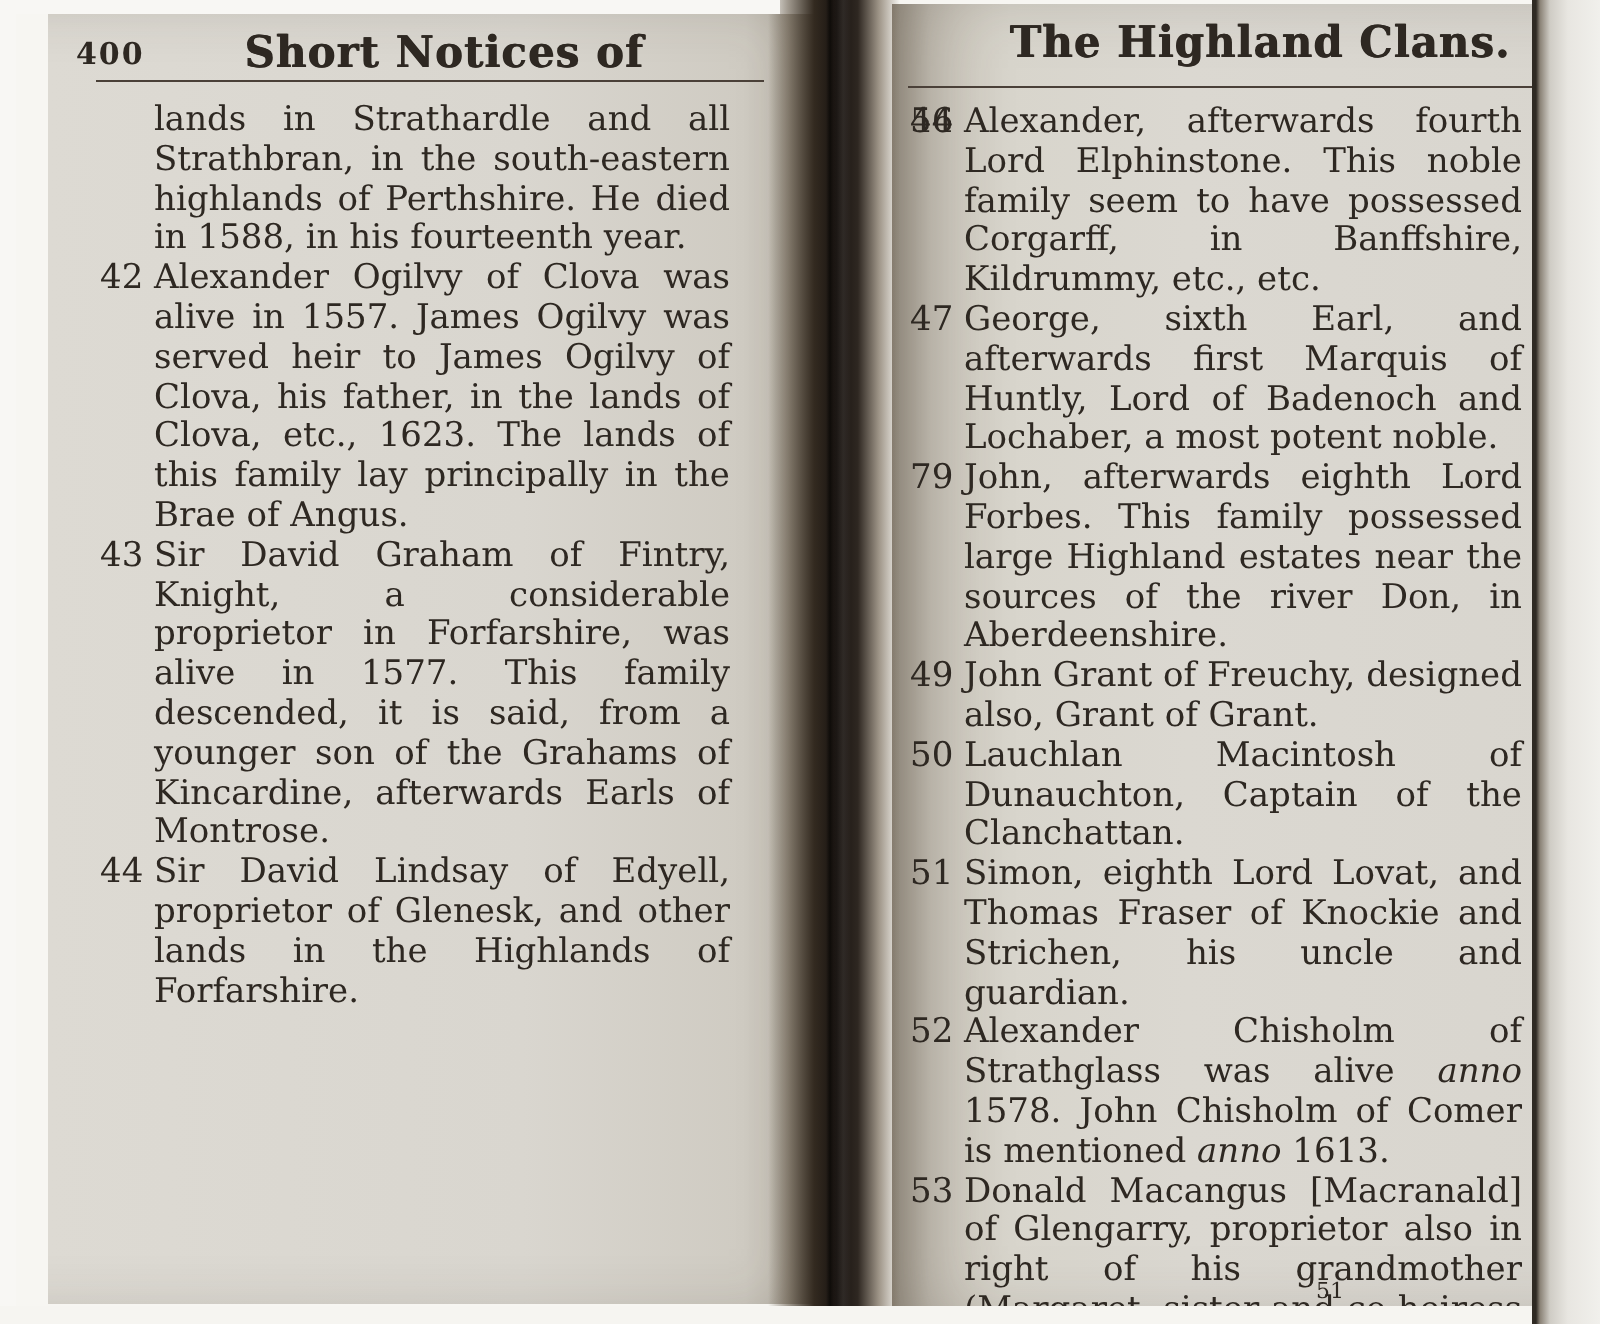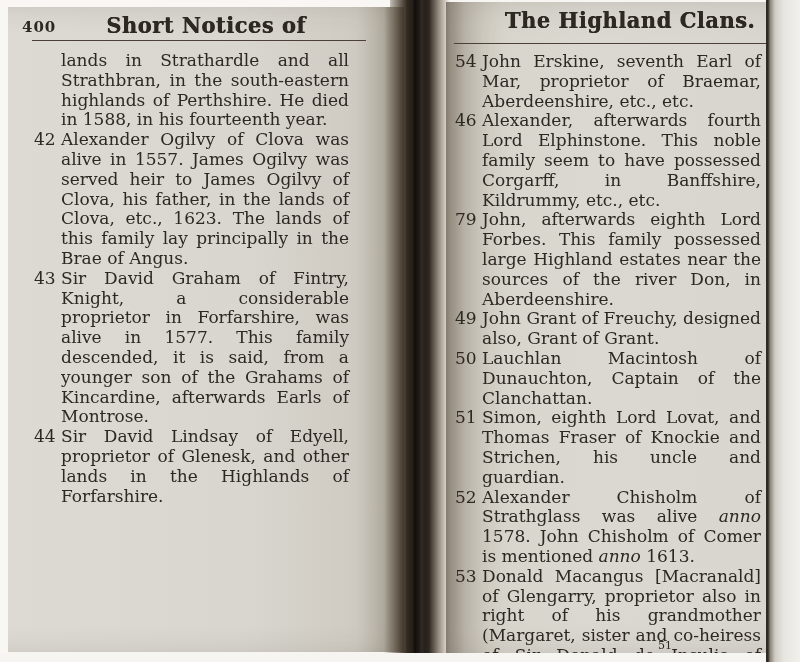--- a/index.html
+++ b/index.html
@@ -7,21 +7,21 @@
   body {
     font-family:"DejaVu Serif", serif;
     color:var(--ink, #2e2822);
     background:var(--backing, #f7f6f2);
   }
   .scan { position:relative; width:800px; height:662px; background:var(--backing, #f7f6f2); overflow:hidden; }
 
   
   .page { position:absolute; z-index:1; }
   .page-left {
-    left:8px; top:7px; width:396px; height:645px;
+    left:24px; top:7px; width:396px; height:645px;
     background:linear-gradient(90deg,#dddad3 0%, #d9d6cf 60%, #cfcbc2 88%, #b3ac9f 100%);
     box-shadow: inset -28px 0 40px -20px rgba(60,50,40,0.45);
   }
   .page-right {
     left:446px; top:2px; width:368px; height:653px;
     background:linear-gradient(90deg,#b4ad9f 0%, #cfcabf 5%, #d8d5cc 16%, #dbd8d1 40%, #d8d5ce 100%);
     box-shadow: inset 30px 0 45px -22px rgba(60,50,40,0.5);
   }
 
   
@@ -90,22 +90,23 @@
         <div class="entry"><span class="num">43</span><span class="txt">Sir David Graham of Fintry, Knight, a considerable proprietor in Forfarshire, was alive in 1577. This family descended, it is said, from a younger son of the Grahams of Kincardine, afterwards Earls of Montrose.</span></div>
         <div class="entry"><span class="num">44</span><span class="txt">Sir David Lindsay of Edyell, proprietor of Glenesk, and other lands in the Highlands of Forfarshire.</span></div>
       </div>
   </div>
 
   <div class="page page-right">
     <div class="folio">401</div>
     <div class="running-header">The Highland Clans.</div>
     <div class="header-rule"></div>
     <div class="body">
-        <div class="entry"><span class="num">54</span><span class="txt">John Erskine, seventh Earl of Mar, proprietor of Braemar, Aberdeenshire, etc., etc.</span></div>
+        <div class="entry"><span class="num">54</span></div>
         <div class="entry"><span class="num">46</span><span class="txt">Alexander, afterwards fourth Lord Elphinstone. This noble family seem to have possessed Corgarff, in Banffshire, Kildrummy, etc., etc.</span></div>
+        <div class="entry"><span class="num">47</span><span class="txt">George, sixth Earl, and afterwards first Marquis of Huntly, Lord of Badenoch and Lochaber, a most potent noble.</span></div>
         <div class="entry"><span class="num">79</span><span class="txt">John, afterwards eighth Lord Forbes. This family possessed large Highland estates near the sources of the river Don, in Aberdeenshire.</span></div>
         <div class="entry"><span class="num">49</span><span class="txt">John Grant of Freuchy, designed also, Grant of Grant.</span></div>
         <div class="entry"><span class="num">50</span><span class="txt">Lauchlan Macintosh of Dunauchton, Captain of the Clanchattan.</span></div>
         <div class="entry"><span class="num">51</span><span class="txt">Simon, eighth Lord Lovat, and Thomas Fraser of Knockie and Strichen, his uncle and guardian.</span></div>
         <div class="entry"><span class="num">52</span><span class="txt">Alexander Chisholm of Strathglass was alive <i>anno</i> 1578. John Chisholm of Comer is mentioned <i>anno</i> 1613.</span></div>
         <div class="entry"><span class="num">53</span><span class="txt">Donald Macangus [Macranald] of Glengarry, proprietor also in right of his grandmother (Margaret, sister and co-heiress of Sir Donald de Insulis of Lochalsh) of the half of the lands of Lochalsh, Lochcarron, and Lochbroom, in Ross-shire.</span></div>
       </div>
     <div class="sig">51</div>
   </div>
 

